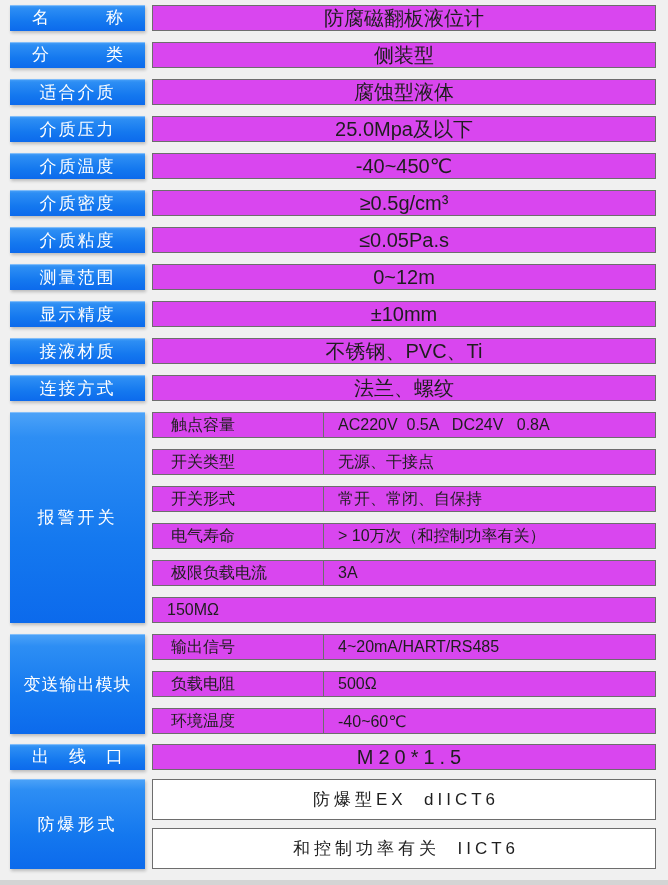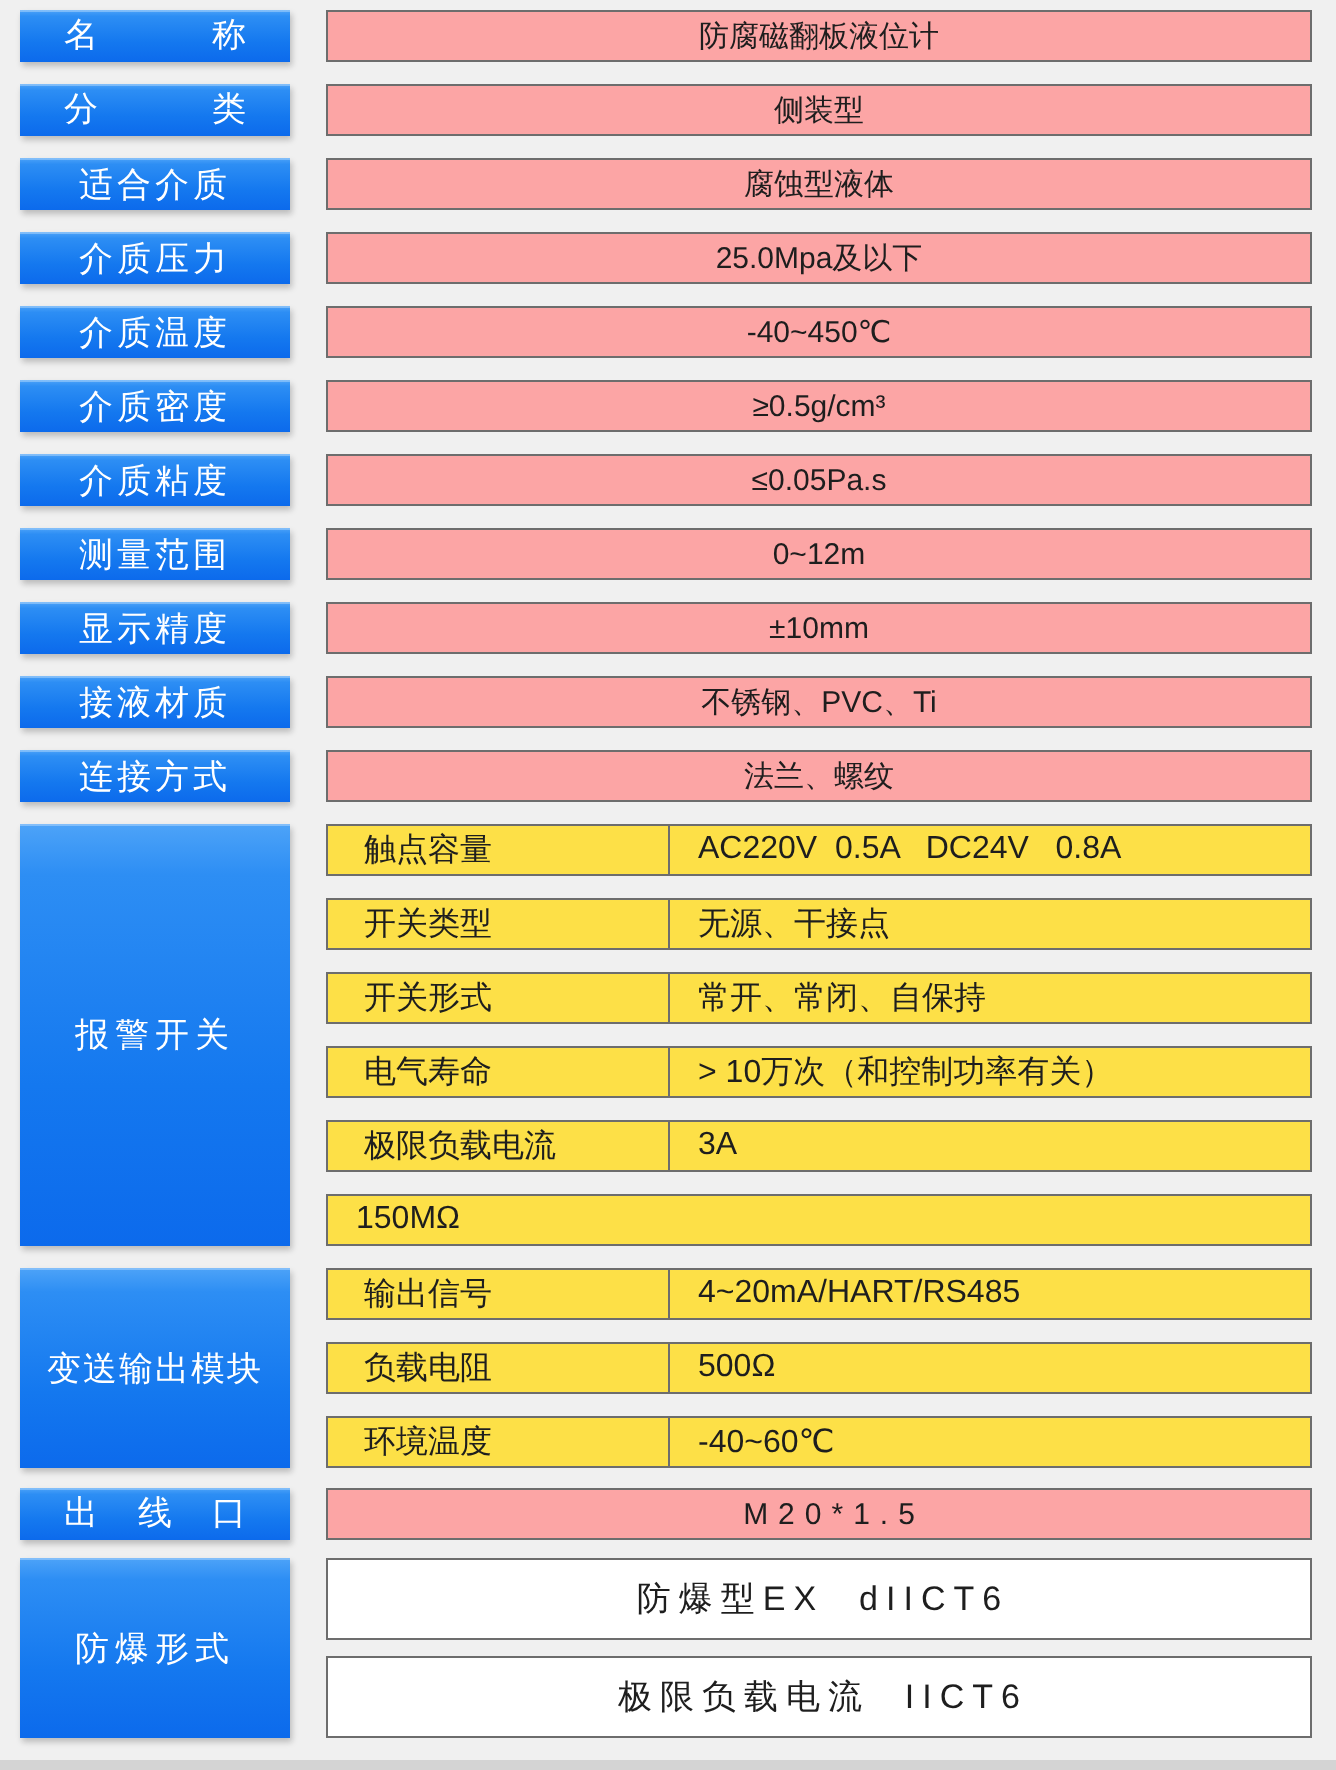--- a/index.html
+++ b/index.html
@@ -15,62 +15,62 @@
     top: 5px; left: 10px; right: 12px;
     display: flex;
     flex-direction: column;
   }
   
   .rows { display: flex; flex-direction: column; gap: 11px; }
   .row { display: flex; height: 26px; }
   .blue-label {
     width: 135px;
     flex: 0 0 135px;
-    margin-right: 18px;
+    margin-right: 7px;
     background: linear-gradient(180deg, #4da3f8 0%, #2d8ef4 12%, #1478ef 62%, #0c6aec 100%);
     box-shadow: inset 0 1px 0 rgba(255,255,255,0.30), 1px 2px 3px rgba(0,0,0,0.22);
     color: #ffffff;
     font-size: 17px;
     letter-spacing: 2px;
     display: flex;
     align-items: center;
     justify-content: center;
   }
   .blue-label.spread {
     display: block;
     line-height: 26px;
     text-align: justify;
     text-align-last: justify;
     text-justify: inter-character;
     padding: 0 22px;
     letter-spacing: 0;
   }
   .cell {
     flex: 1;
-    background: #fca5a5;
+    background: #d946ef;
     border: 1.5px solid #6d6d6d;
     color: #1e1e1e;
-    font-size: 15px;
+    font-size: 20px;
     display: flex;
     align-items: center;
     justify-content: center;
     white-space: pre;
   }
   
   .group { display: flex; margin-top: 11px; }
   .group .blue-label { letter-spacing: 3px; }
   .group-rows {
     flex: 1;
     display: flex;
     flex-direction: column;
     gap: 11px;
   }
   .subrow {
     height: 26px;
-    background: #fde047;
+    background: #d946ef;
     border: 1.5px solid #6d6d6d;
     display: flex;
     align-items: stretch;
   }
   .subname {
     flex: 0 0 171px;
     border-right: 1.5px solid #6d6d6d;
     display: flex;
     align-items: center;
     padding-left: 18px;
@@ -213,19 +213,19 @@
 
   <div class="row outlet">
     <div class="blue-label spread">出 线 口</div>
     <div class="cell spaced">M20*1.5</div>
   </div>
 
   <div class="group explosion">
     <div class="blue-label">防爆形式</div>
     <div class="group-rows">
       <div class="subrow-full">防爆型EX  dIICT6</div>
-      <div class="subrow-full">极限负载电流  IICT6</div>
+      <div class="subrow-full">和控制功率有关  IICT6</div>
     </div>
   </div>
 
 </div>
 
 <div class="bottom-strip"></div>
 
 </body></html>

